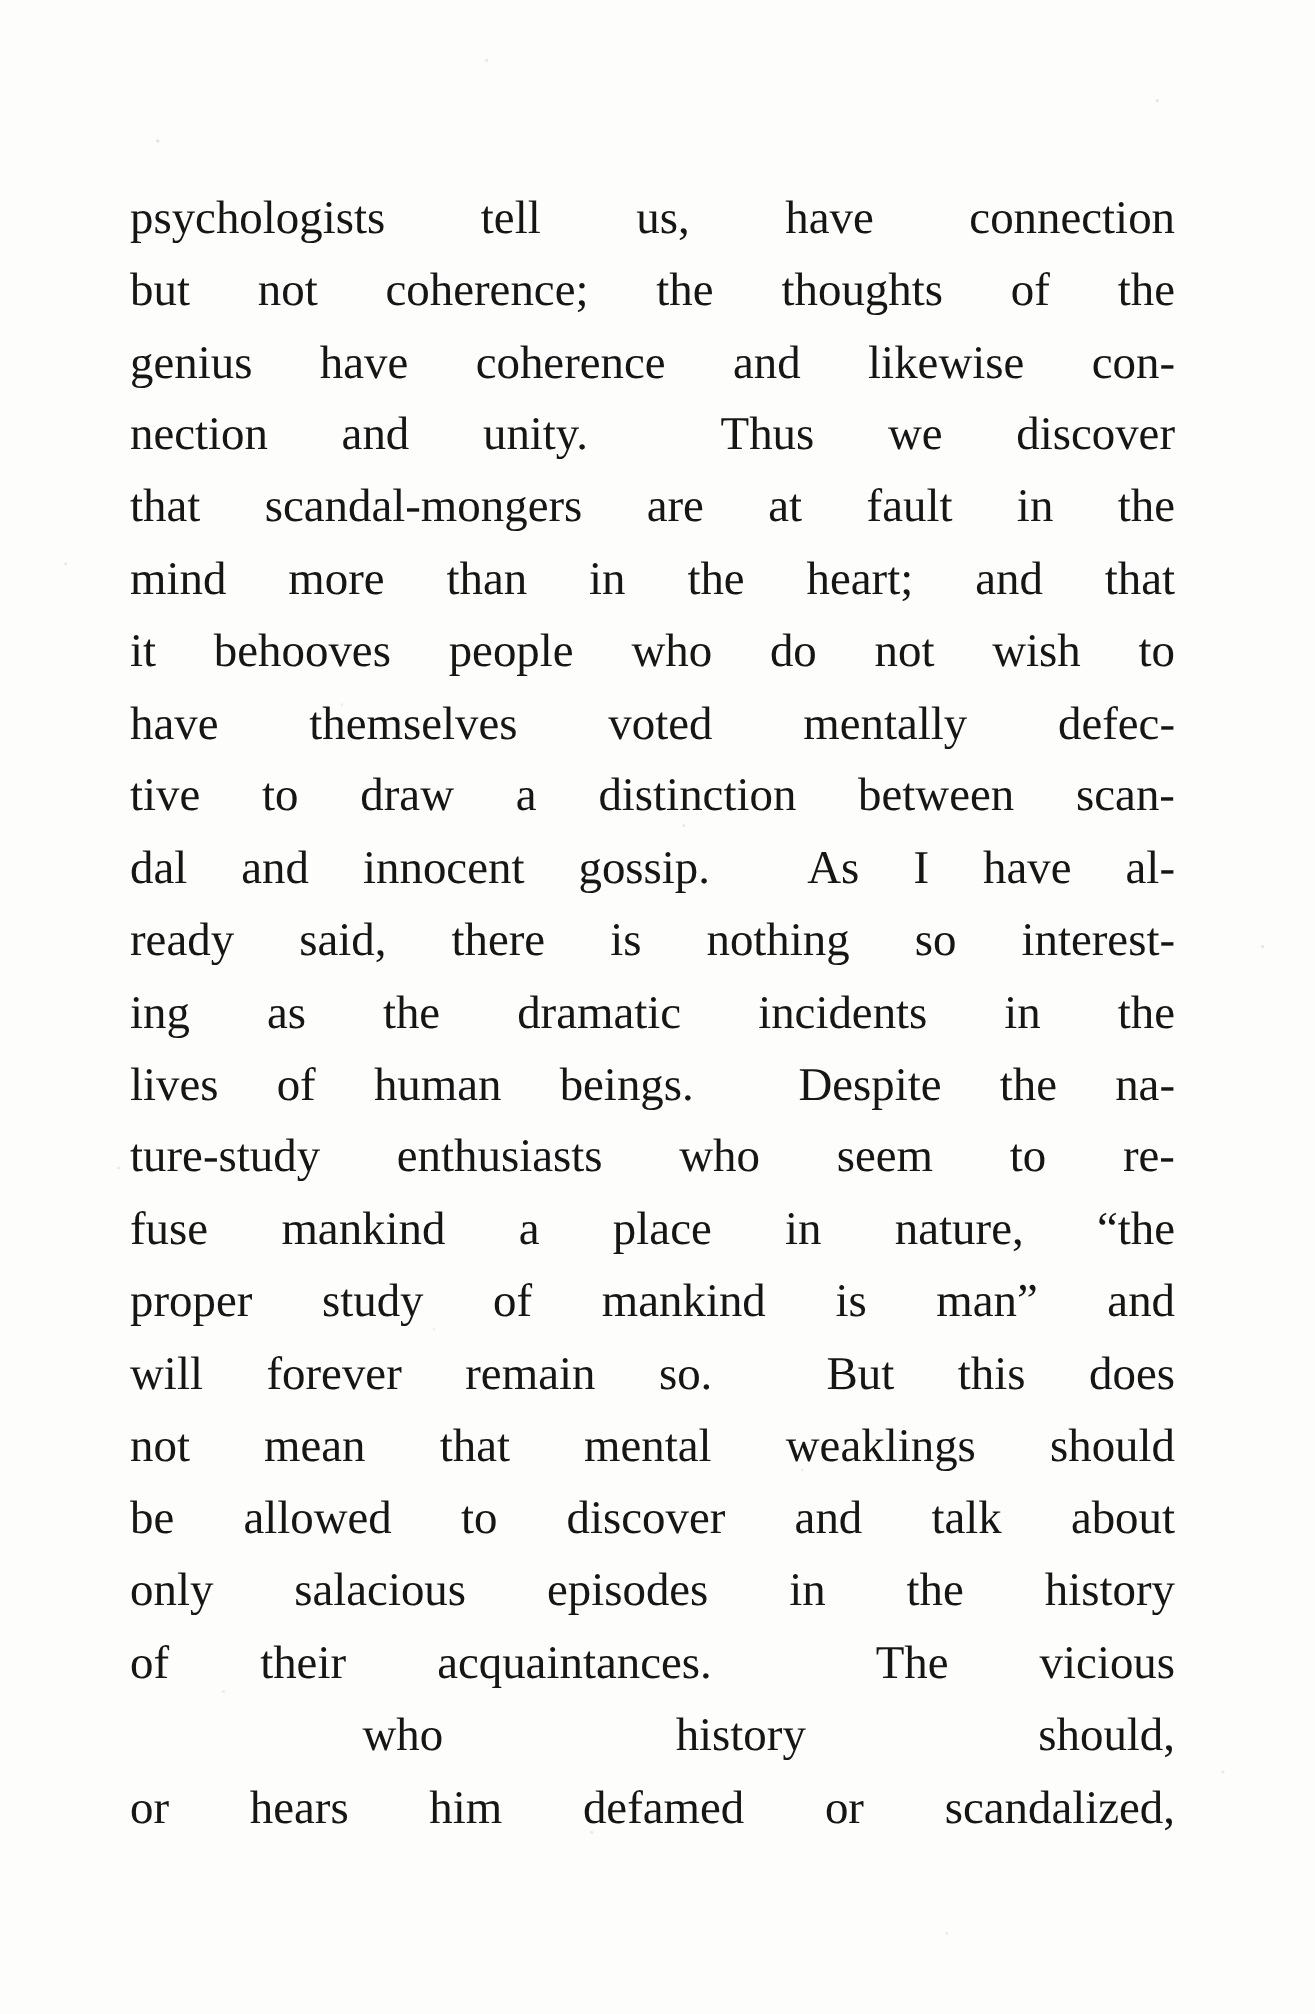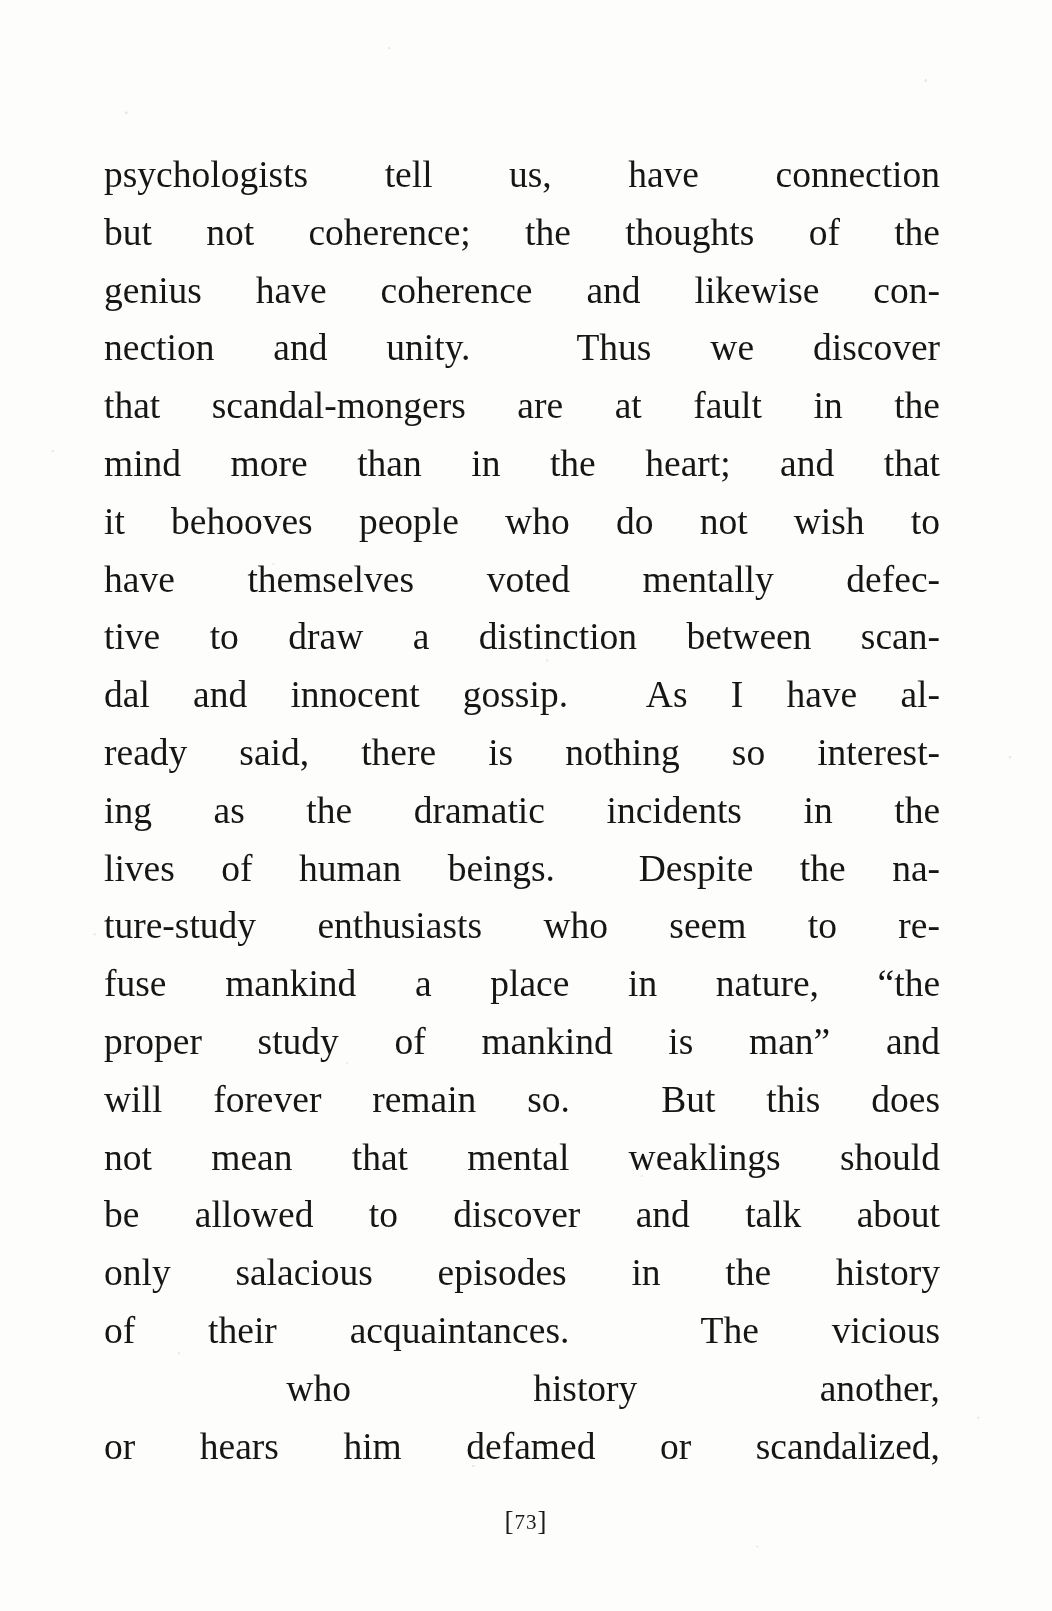--- a/index.html
+++ b/index.html
@@ -114,21 +114,18 @@
     <div class="line"><span style="flex: 0 0 auto;">ing</span><span style="flex: 1 1 0px; min-width: 9px;">&nbsp;</span><span style="flex: 0 0 auto;">as</span><span style="flex: 1 1 0px; min-width: 9px;">&nbsp;</span><span style="flex: 0 0 auto;">the</span><span style="flex: 1 1 0px; min-width: 9px;">&nbsp;</span><span style="flex: 0 0 auto;">dramatic</span><span style="flex: 1 1 0px; min-width: 9px;">&nbsp;</span><span style="flex: 0 0 auto;">incidents</span><span style="flex: 1 1 0px; min-width: 9px;">&nbsp;</span><span style="flex: 0 0 auto;">in</span><span style="flex: 1 1 0px; min-width: 9px;">&nbsp;</span><span style="flex: 0 0 auto;">the</span></div>
     <div class="line"><span style="flex: 0 0 auto;">lives</span><span style="flex: 1 1 0px; min-width: 9px;">&nbsp;</span><span style="flex: 0 0 auto;">of</span><span style="flex: 1 1 0px; min-width: 9px;">&nbsp;</span><span style="flex: 0 0 auto;">human</span><span style="flex: 1 1 0px; min-width: 9px;">&nbsp;</span><span style="flex: 0 0 auto;">beings.</span><span style="flex: 1.8 1 0px; min-width: 16px;">&nbsp;</span><span style="flex: 0 0 auto;">Despite</span><span style="flex: 1 1 0px; min-width: 9px;">&nbsp;</span><span style="flex: 0 0 auto;">the</span><span style="flex: 1 1 0px; min-width: 9px;">&nbsp;</span><span style="flex: 0 0 auto;">na-</span></div>
     <div class="line"><span style="flex: 0 0 auto;">ture-study</span><span style="flex: 1 1 0px; min-width: 9px;">&nbsp;</span><span style="flex: 0 0 auto;">enthusiasts</span><span style="flex: 1 1 0px; min-width: 9px;">&nbsp;</span><span style="flex: 0 0 auto;">who</span><span style="flex: 1 1 0px; min-width: 9px;">&nbsp;</span><span style="flex: 0 0 auto;">seem</span><span style="flex: 1 1 0px; min-width: 9px;">&nbsp;</span><span style="flex: 0 0 auto;">to</span><span style="flex: 1 1 0px; min-width: 9px;">&nbsp;</span><span style="flex: 0 0 auto;">re-</span></div>
     <div class="line"><span style="flex: 0 0 auto;">fuse</span><span style="flex: 1 1 0px; min-width: 9px;">&nbsp;</span><span style="flex: 0 0 auto;">mankind</span><span style="flex: 1 1 0px; min-width: 9px;">&nbsp;</span><span style="flex: 0 0 auto;">a</span><span style="flex: 1 1 0px; min-width: 9px;">&nbsp;</span><span style="flex: 0 0 auto;">place</span><span style="flex: 1 1 0px; min-width: 9px;">&nbsp;</span><span style="flex: 0 0 auto;">in</span><span style="flex: 1 1 0px; min-width: 9px;">&nbsp;</span><span style="flex: 0 0 auto;">nature,</span><span style="flex: 1 1 0px; min-width: 9px;">&nbsp;</span><span style="flex: 0 0 auto;">“the</span></div>
     <div class="line"><span style="flex: 0 0 auto;">proper</span><span style="flex: 1 1 0px; min-width: 9px;">&nbsp;</span><span style="flex: 0 0 auto;">study</span><span style="flex: 1 1 0px; min-width: 9px;">&nbsp;</span><span style="flex: 0 0 auto;">of</span><span style="flex: 1 1 0px; min-width: 9px;">&nbsp;</span><span style="flex: 0 0 auto;">mankind</span><span style="flex: 1 1 0px; min-width: 9px;">&nbsp;</span><span style="flex: 0 0 auto;">is</span><span style="flex: 1 1 0px; min-width: 9px;">&nbsp;</span><span style="flex: 0 0 auto;">man”</span><span style="flex: 1 1 0px; min-width: 9px;">&nbsp;</span><span style="flex: 0 0 auto;">and</span></div>
     <div class="line"><span style="flex: 0 0 auto;">will</span><span style="flex: 1 1 0px; min-width: 9px;">&nbsp;</span><span style="flex: 0 0 auto;">forever</span><span style="flex: 1 1 0px; min-width: 9px;">&nbsp;</span><span style="flex: 0 0 auto;">remain</span><span style="flex: 1 1 0px; min-width: 9px;">&nbsp;</span><span style="flex: 0 0 auto;">so.</span><span style="flex: 1.8 1 0px; min-width: 16px;">&nbsp;</span><span style="flex: 0 0 auto;">But</span><span style="flex: 1 1 0px; min-width: 9px;">&nbsp;</span><span style="flex: 0 0 auto;">this</span><span style="flex: 1 1 0px; min-width: 9px;">&nbsp;</span><span style="flex: 0 0 auto;">does</span></div>
     <div class="line"><span style="flex: 0 0 auto;">not</span><span style="flex: 1 1 0px; min-width: 9px;">&nbsp;</span><span style="flex: 0 0 auto;">mean</span><span style="flex: 1 1 0px; min-width: 9px;">&nbsp;</span><span style="flex: 0 0 auto;">that</span><span style="flex: 1 1 0px; min-width: 9px;">&nbsp;</span><span style="flex: 0 0 auto;">mental</span><span style="flex: 1 1 0px; min-width: 9px;">&nbsp;</span><span style="flex: 0 0 auto;">weaklings</span><span style="flex: 1 1 0px; min-width: 9px;">&nbsp;</span><span style="flex: 0 0 auto;">should</span></div>
     <div class="line"><span style="flex: 0 0 auto;">be</span><span style="flex: 1 1 0px; min-width: 9px;">&nbsp;</span><span style="flex: 0 0 auto;">allowed</span><span style="flex: 1 1 0px; min-width: 9px;">&nbsp;</span><span style="flex: 0 0 auto;">to</span><span style="flex: 1 1 0px; min-width: 9px;">&nbsp;</span><span style="flex: 0 0 auto;">discover</span><span style="flex: 1 1 0px; min-width: 9px;">&nbsp;</span><span style="flex: 0 0 auto;">and</span><span style="flex: 1 1 0px; min-width: 9px;">&nbsp;</span><span style="flex: 0 0 auto;">talk</span><span style="flex: 1 1 0px; min-width: 9px;">&nbsp;</span><span style="flex: 0 0 auto;">about</span></div>
     <div class="line"><span style="flex: 0 0 auto;">only</span><span style="flex: 1 1 0px; min-width: 9px;">&nbsp;</span><span style="flex: 0 0 auto;">salacious</span><span style="flex: 1 1 0px; min-width: 9px;">&nbsp;</span><span style="flex: 0 0 auto;">episodes</span><span style="flex: 1 1 0px; min-width: 9px;">&nbsp;</span><span style="flex: 0 0 auto;">in</span><span style="flex: 1 1 0px; min-width: 9px;">&nbsp;</span><span style="flex: 0 0 auto;">the</span><span style="flex: 1 1 0px; min-width: 9px;">&nbsp;</span><span style="flex: 0 0 auto;">history</span></div>
     <div class="line"><span style="flex: 0 0 auto;">of</span><span style="flex: 1 1 0px; min-width: 9px;">&nbsp;</span><span style="flex: 0 0 auto;">their</span><span style="flex: 1 1 0px; min-width: 9px;">&nbsp;</span><span style="flex: 0 0 auto;">acquaintances.</span><span style="flex: 1.8 1 0px; min-width: 16px;">&nbsp;</span><span style="flex: 0 0 auto;">The</span><span style="flex: 1 1 0px; min-width: 9px;">&nbsp;</span><span style="flex: 0 0 auto;">vicious</span></div>
-    <div class="line"><span style="flex: 1 1 0px; min-width: 9px;">&nbsp;</span><span style="flex: 0 0 auto;">who</span><span style="flex: 1 1 0px; min-width: 9px;">&nbsp;</span><span style="flex: 0 0 auto;">history</span><span style="flex: 1 1 0px; min-width: 9px;">&nbsp;</span><span style="flex: 0 0 auto;">another,</span></div>
+    <div class="line"><span style="flex: 1 1 0px; min-width: 9px;">&nbsp;</span><span style="flex: 0 0 auto;">who</span><span style="flex: 1 1 0px; min-width: 9px;">&nbsp;</span><span style="flex: 0 0 auto;">history</span><span style="flex: 1 1 0px; min-width: 9px;">&nbsp;</span><span style="flex: 0 0 auto;">should,</span></div>
     <div class="line"><span style="flex: 0 0 auto;">or</span><span style="flex: 1 1 0px; min-width: 9px;">&nbsp;</span><span style="flex: 0 0 auto;">hears</span><span style="flex: 1 1 0px; min-width: 9px;">&nbsp;</span><span style="flex: 0 0 auto;">him</span><span style="flex: 1 1 0px; min-width: 9px;">&nbsp;</span><span style="flex: 0 0 auto;">defamed</span><span style="flex: 1 1 0px; min-width: 9px;">&nbsp;</span><span style="flex: 0 0 auto;">or</span><span style="flex: 1 1 0px; min-width: 9px;">&nbsp;</span><span style="flex: 0 0 auto;">scandalized,</span></div>
   </div>
 
-  <div class="folio">
-    <span>[</span><span class="num">73</span><span>]</span>
-  </div>
 
 </div>
 
 </body></html>

